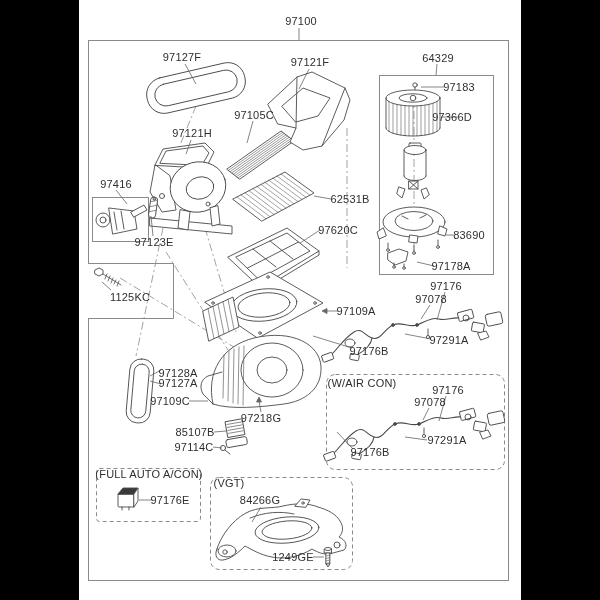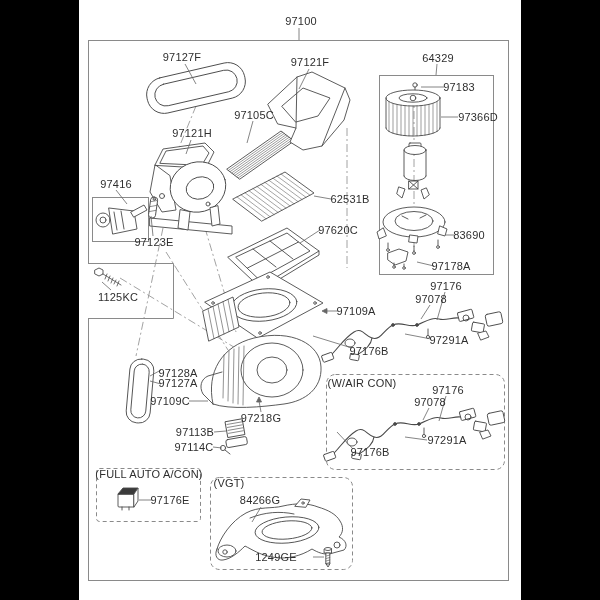--- a/index.html
+++ b/index.html
@@ -365,44 +365,44 @@
       <path d="M261,507 L252,522"></path>
       <path d="M313,557 L324,557"></path>
     </g>
   </svg>
 
   <span class="lbl" style="left:301px;top:21px">97100</span>
   <span class="lbl" style="left:182px;top:57px">97127F</span>
   <span class="lbl" style="left:310px;top:62px">97121F</span>
   <span class="lbl" style="left:438px;top:58px">64329</span>
   <span class="lbl" style="left:459px;top:87px">97183</span>
-  <span class="lbl" style="left:478px;top:117px">97366D</span>
+  <span class="lbl" style="left:452px;top:117px">97366D</span>
   <span class="lbl" style="left:254px;top:115px">97105C</span>
   <span class="lbl" style="left:192px;top:133px">97121H</span>
   <span class="lbl" style="left:350px;top:199px">62531B</span>
   <span class="lbl" style="left:116px;top:184px">97416</span>
   <span class="lbl" style="left:338px;top:230px">97620C</span>
   <span class="lbl" style="left:154px;top:242px">97123E</span>
   <span class="lbl" style="left:469px;top:235px">83690</span>
   <span class="lbl" style="left:451px;top:266px">97178A</span>
-  <span class="lbl" style="left:118px;top:297px">1125KC</span>
+  <span class="lbl" style="left:130px;top:297px">1125KC</span>
   <span class="lbl" style="left:356px;top:311px">97109A</span>
   <span class="lbl" style="left:446px;top:286px">97176</span>
   <span class="lbl" style="left:431px;top:299px">97078</span>
   <span class="lbl" style="left:449px;top:340px">97291A</span>
   <span class="lbl" style="left:369px;top:351px">97176B</span>
   <span class="lbl" style="left:178px;top:373px">97128A</span>
   <span class="lbl" style="left:178px;top:383px">97127A</span>
   <span class="lbl" style="left:170px;top:401px">97109C</span>
   <span class="lbl" style="left:362px;top:383px">(W/AIR CON)</span>
   <span class="lbl" style="left:448px;top:390px">97176</span>
   <span class="lbl" style="left:430px;top:402px">97078</span>
   <span class="lbl" style="left:261px;top:418px">97218G</span>
   <span class="lbl" style="left:447px;top:440px">97291A</span>
-  <span class="lbl" style="left:195px;top:432px">97113B</span>
+  <span class="lbl" style="left:195px;top:432px">85107B</span>
   <span class="lbl" style="left:370px;top:452px">97176B</span>
   <span class="lbl" style="left:194px;top:447px">97114C</span>
   <span class="lbl" style="left:149px;top:474px">(FULL AUTO A/CON)</span>
   <span class="lbl" style="left:229px;top:483px">(VGT)</span>
   <span class="lbl" style="left:170px;top:500px">97176E</span>
   <span class="lbl" style="left:260px;top:500px">84266G</span>
-  <span class="lbl" style="left:276px;top:557px">1249GE</span>
+  <span class="lbl" style="left:293px;top:557px">1249GE</span>
 </div>
 
 </body></html>

